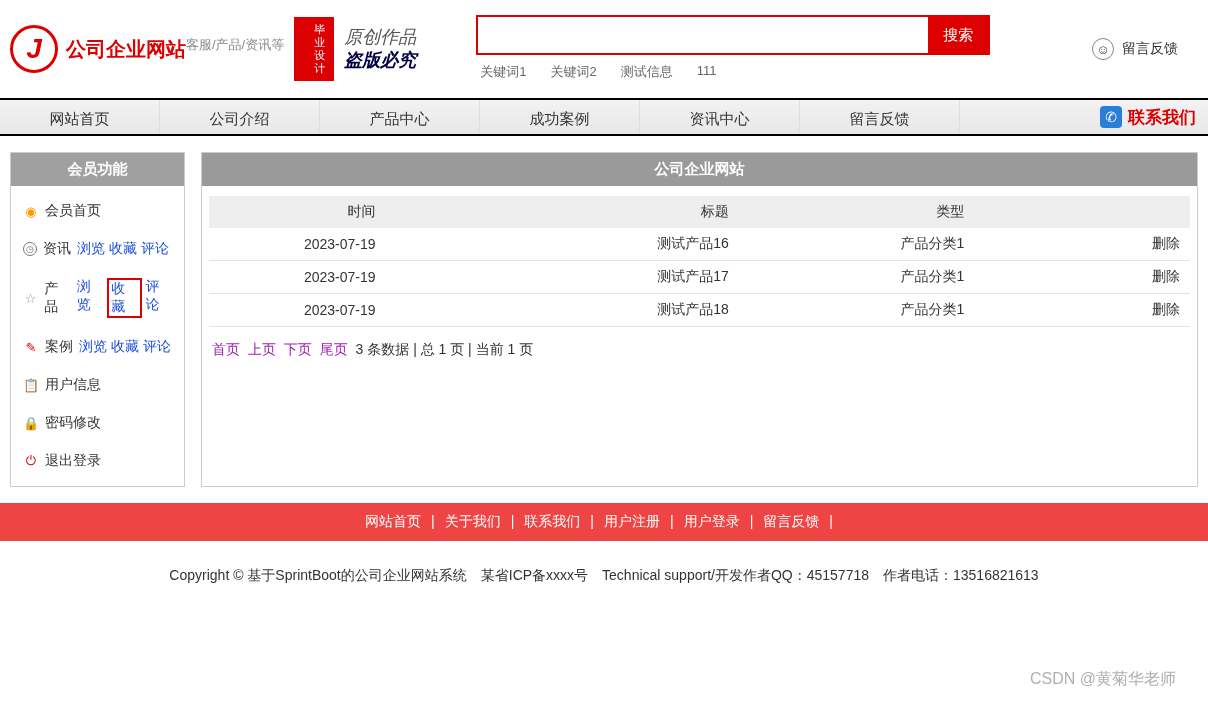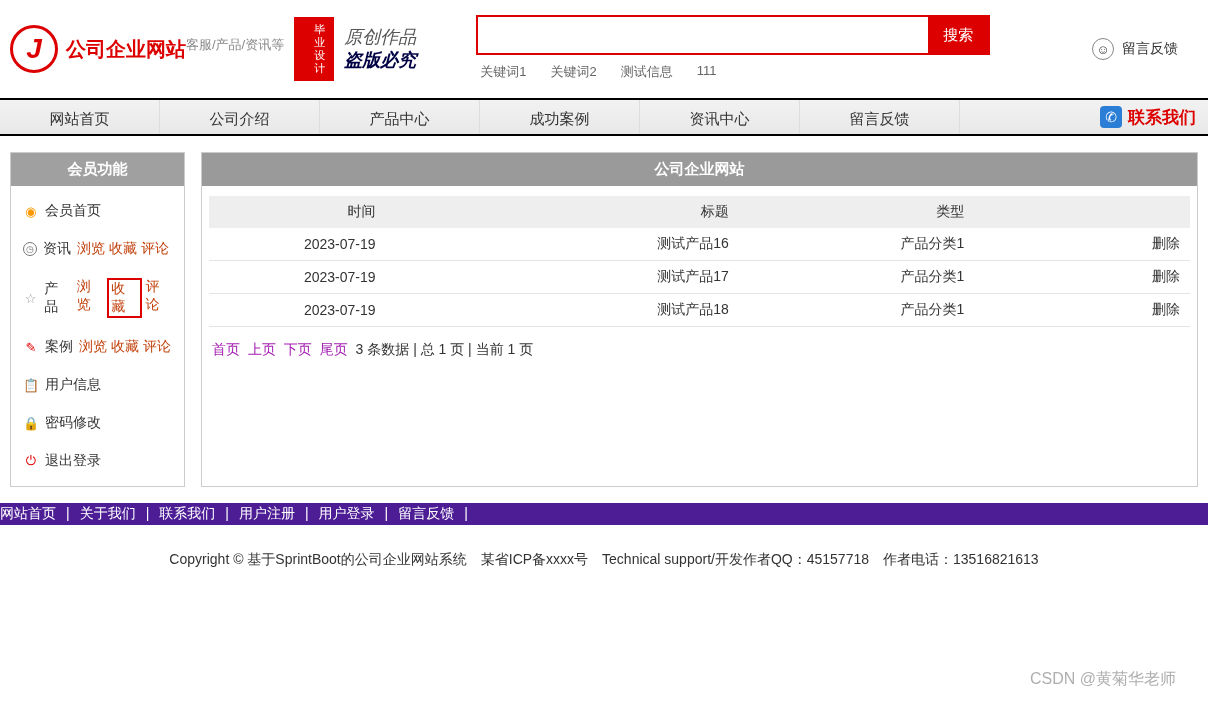--- a/index.html
+++ b/index.html
@@ -34,32 +34,32 @@
 .side-item { display: flex; align-items: center; gap: 6px; padding: 10px 12px; cursor: pointer; font-size: 14px; }
 .side-item .ic { width: 16px; height: 16px; display: inline-flex; align-items: center; justify-content: center; font-size: 13px; }
 .ic.home { color: #f90; }
 .ic.clock { color: #777; border: 1px solid #777; border-radius: 50%; font-size: 9px; width: 14px; height: 14px; }
 .ic.star { color: #999; }
 .ic.edit { color: #d00; }
 .ic.user { color: #09c; }
 .ic.lock { color: #f90; }
 .ic.power { color: #d00; }
 .side-item .sublinks { display: flex; gap: 4px; }
-.side-item .sublinks a { color: #c2410c; text-decoration: none; font-family: Liberation Mono, monospace; }
+.side-item .sublinks a { color: #1d4ed8; text-decoration: none; font-family: Liberation Mono, monospace; }
 .highlight-box { border: 2px solid #d00; padding: 0 2px; }
 .main { flex: 1; border: 1px solid #ccc; padding: 0; }
 .main-title { background: #9a9a9a; color: #fff; text-align: center; padding: 7px 0; font-size: 15px; font-weight: bold; }
 .table { width: calc(100% - 14px); margin: 10px 7px; border-collapse: collapse; }
 .table th, .table td { text-align: right; padding: 7px 10px; font-size: 14px; font-weight: normal; }
 .table thead tr { background: #eee; }
 .table tbody tr { border-bottom: 1px solid #e4e4e4; }
 .table a { color: #333; text-decoration: none; }
 .pagination { padding: 4px 10px 14px; font-size: 14px; }
 .pagination a { color: #a21caf; text-decoration: none; margin-right: 4px; }
-.footer-nav { background: #4c1d95; color: #fff; padding: 2px 0; }
+.footer-nav { background: #ef4444; color: #fff; text-align: center; padding: 10px 0; }
 .footer-nav a { color: #fff; text-decoration: none; }
 .footer-nav span.sep { margin: 0 10px; color: #fff; }
 .copyright { text-align: center; padding: 26px 0; color: #333; font-size: 14px; }
 .watermark { position: fixed; right: 32px; bottom: 12px; color: rgba(120,120,120,0.6); font-size: 16px; }
 </style>
 </head>
 <body>
 
 <div class="header">
   <div class="logo">

